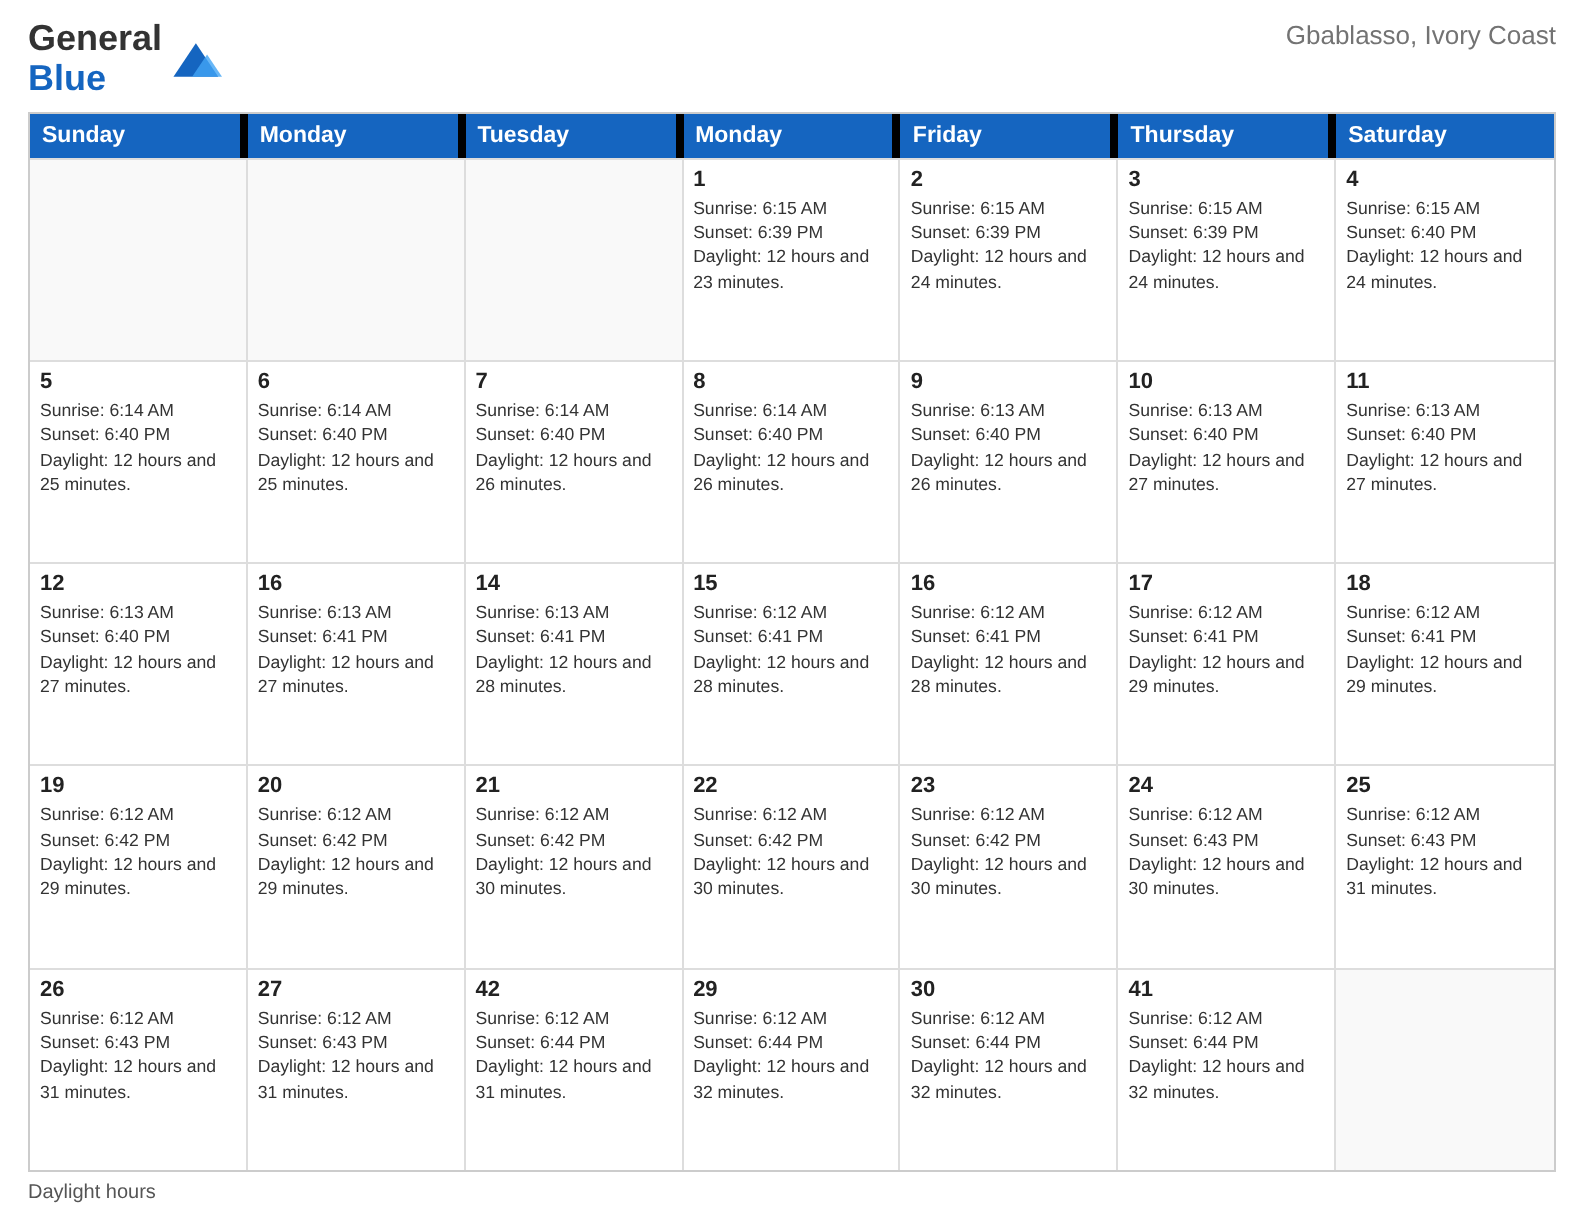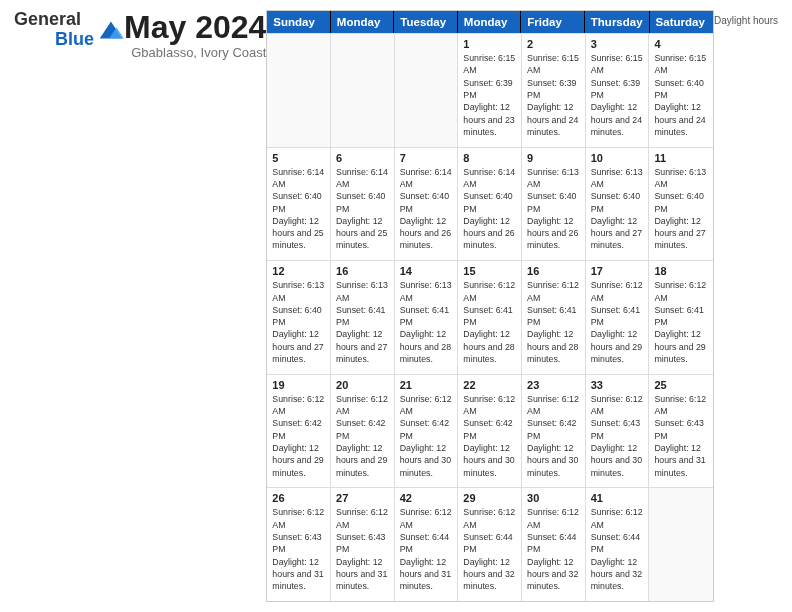--- a/index.html
+++ b/index.html
@@ -8,40 +8,40 @@
       background: #fff;
       width: 792px;
       height: 612px;
       overflow: hidden;
     }
     .page {
       width: 792px;
       height: 612px;
       background: #fff;
       display: flex;
-      flex-direction: row;
+      flex-direction: column;
       padding: 10px 14px 10px 14px;
     }
     .header {
       display: flex;
       justify-content: space-between;
       align-items: flex-start;
       margin-bottom: 6px;
     }
     .logo {
       display: flex;
       align-items: center;
     }
     .logo-text {
       font-size: 18px;
       font-weight: bold;
       line-height: 1.1;
     }
     .logo-text .general { color: #333; }
-    .logo-text .blue { color: #1565c0; margin-left: 41px; }
+    .logo-text .blue { color: #1565c0; }
     .logo-icon {
       width: 28px;
       height: 28px;
       margin-left: 2px;
     }
     .title-block {
       text-align: right;
     }
     .month-title {
       font-size: 32px;
@@ -62,21 +62,21 @@
     .cal-header-row {
       display: grid;
       grid-template-columns: repeat(7, 1fr);
       background: #1565c0;
     }
     .cal-header-cell {
       color: #fff;
       font-size: 11.5px;
       font-weight: bold;
       padding: 5px 6px;
-      border-right: 1px solid #000000;
+      border-right: 4px solid #000000;
       text-align: left;
     }
     .cal-header-cell:last-child { border-right: none; }
     .cal-body {
       flex: 1;
       display: flex;
       flex-direction: column;
     }
     .cal-week {
       display: grid;
@@ -126,21 +126,20 @@
             <span class="blue">Blue</span>
           </span>
           <svg class="logo-icon" viewBox="0 0 30 30" xmlns="http://www.w3.org/2000/svg">
             <polygon points="4,24 16,6 28,24" fill="#1565c0"></polygon>
             <polygon points="14,24 22,12 30,24" fill="#42a5f5" opacity="0.8"></polygon>
           </svg>
         </div>
       </div>
     </div>
     <div class="title-block">
-      <div class="month-title">May 2024</div>
       <div class="location">Gbablasso, Ivory Coast</div>
     </div>
   </div>
 
   <div class="calendar">
     <div class="cal-header-row" id="cal-header">
         <div class="cal-header-cell">Sunday</div>
         <div class="cal-header-cell">Monday</div>
         <div class="cal-header-cell">Tuesday</div>
         <div class="cal-header-cell">Monday</div>
@@ -291,21 +290,21 @@
 Sunset: 6:42 PM
 Daylight: 12 hours and 30 minutes.</div>
           </div>
           <div class="cal-cell">
             <div class="day-num">23</div>
             <div class="day-info" style="white-space: pre-line;">Sunrise: 6:12 AM
 Sunset: 6:42 PM
 Daylight: 12 hours and 30 minutes.</div>
           </div>
           <div class="cal-cell">
-            <div class="day-num">33</div>
+            <div class="day-num">24</div>
             <div class="day-info" style="white-space: pre-line;">Sunrise: 6:12 AM
 Sunset: 6:43 PM
 Daylight: 12 hours and 30 minutes.</div>
           </div>
           <div class="cal-cell">
             <div class="day-num">25</div>
             <div class="day-info" style="white-space: pre-line;">Sunrise: 6:12 AM
 Sunset: 6:43 PM
 Daylight: 12 hours and 31 minutes.</div>
           </div>

